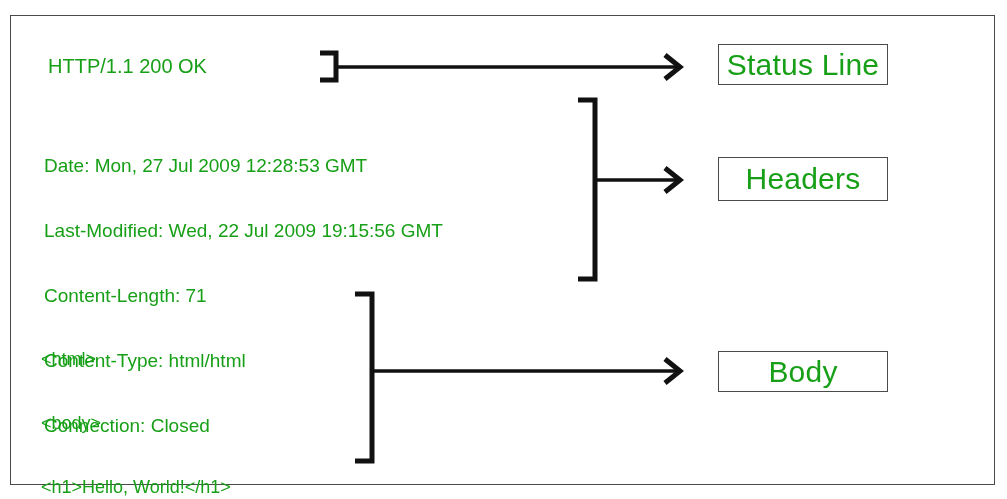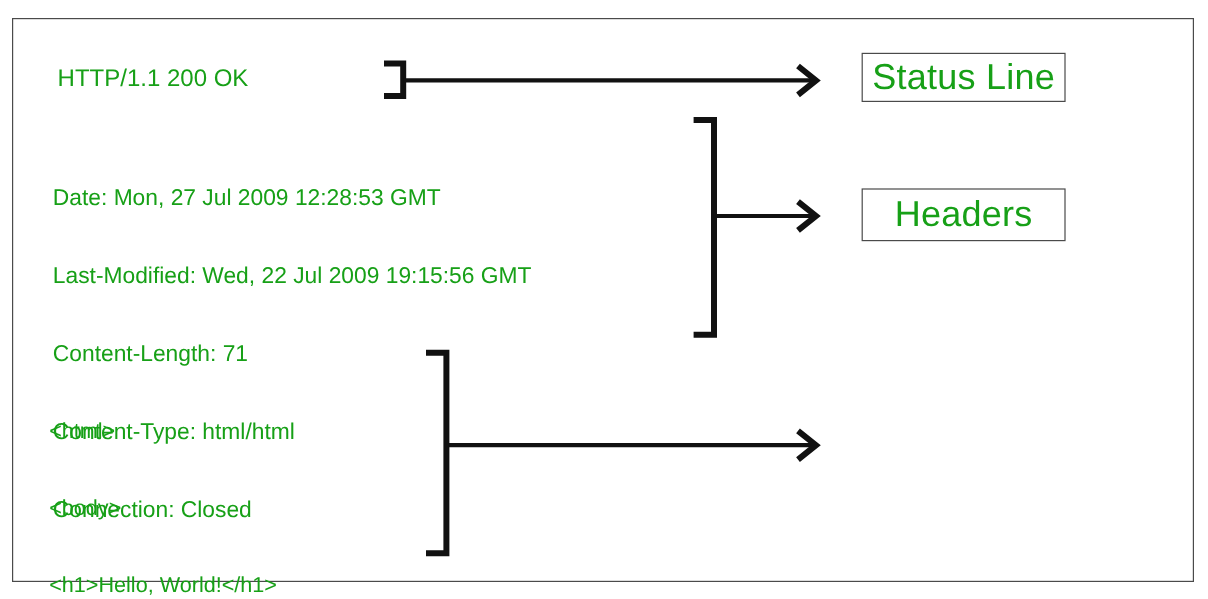--- a/index.html
+++ b/index.html
@@ -142,14 +142,15 @@
       <path d="M 355 294 L 372 294 L 372 461 L 355 461" fill="none" stroke="#111111" stroke-width="5"></path>
       <line x1="372" y1="371" x2="678" y2="371" stroke="#111111" stroke-width="3.5"></line>
       <polyline points="665,359 680,371 665,383" fill="none" stroke="#111111" stroke-width="5" stroke-linecap="butt"></polyline>
     </g>
   </svg>
 
   <div class="label-box" id="box-status-line">Status Line</div>
 
   <div class="label-box" id="box-headers">Headers</div>
 
+  <div class="label-box" id="box-body">Body</div>
 
 </div>
 
 </body></html>

